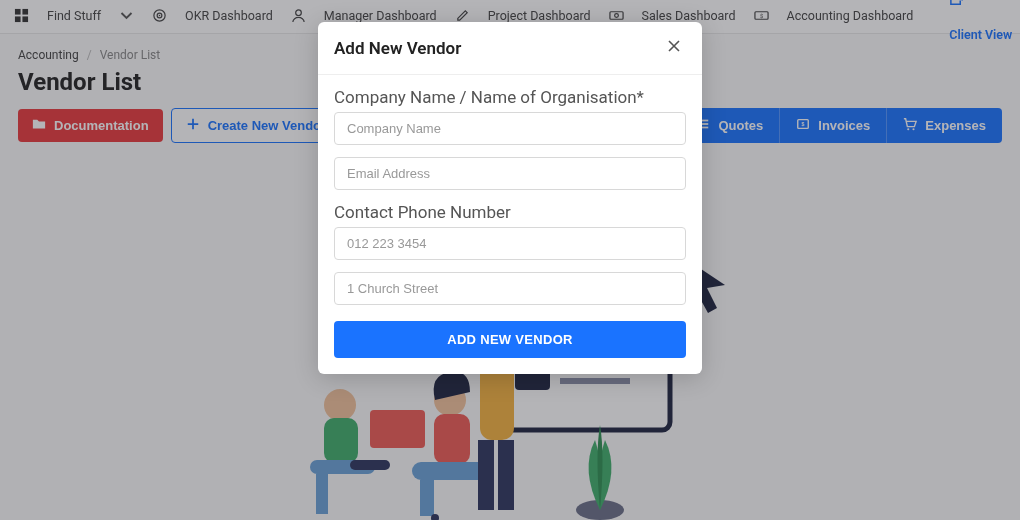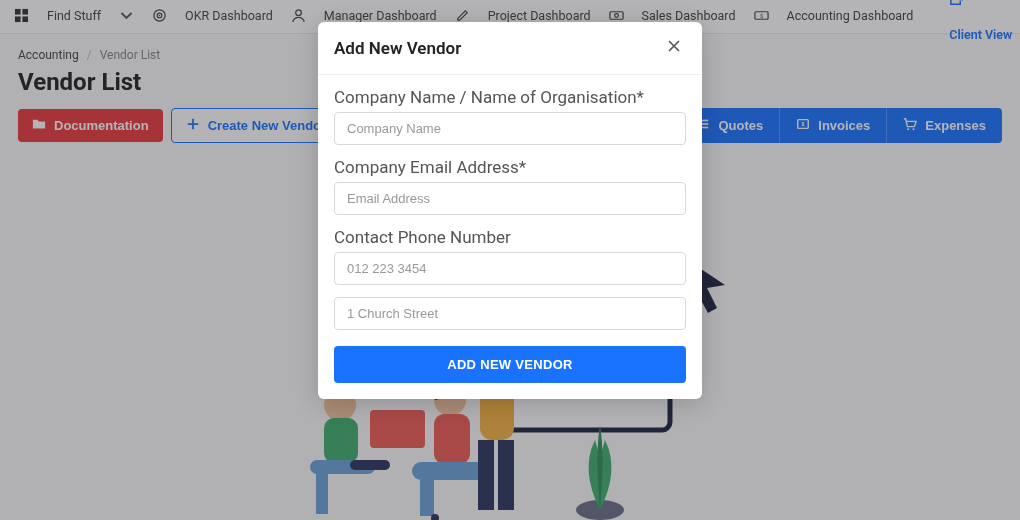--- a/index.html
+++ b/index.html
@@ -371,21 +371,20 @@
       </div>
     </div>
     <div class="modal-body">
 
       <div class="field">
         <label class="field-label">Company Name / Name of Organisation*</label>
         <input class="field-input" type="text" placeholder="Company Name" style="">
       </div>
 
       <div class="field">
-        <label class="field-label">Company Email Address*</label>
         <input class="field-input" type="text" placeholder="Email Address" style="">
       </div>
 
       <div class="field">
         <label class="field-label">Contact Phone Number</label>
         <input class="field-input" type="text" placeholder="012 223 3454" style="">
       </div>
 
       <div class="field">
         <input class="field-input" type="text" placeholder="1 Church Street" style="">

